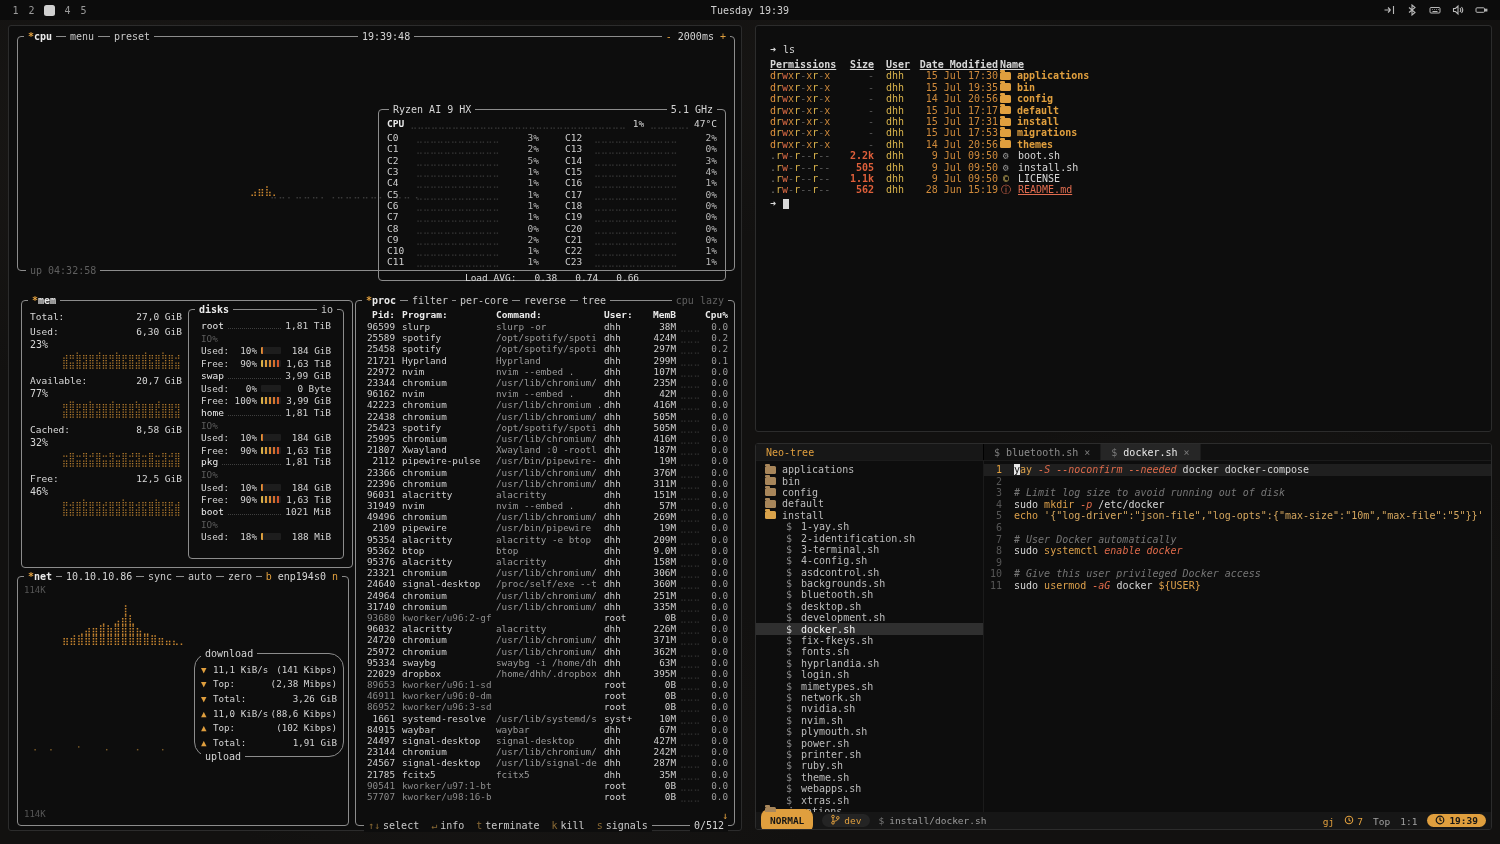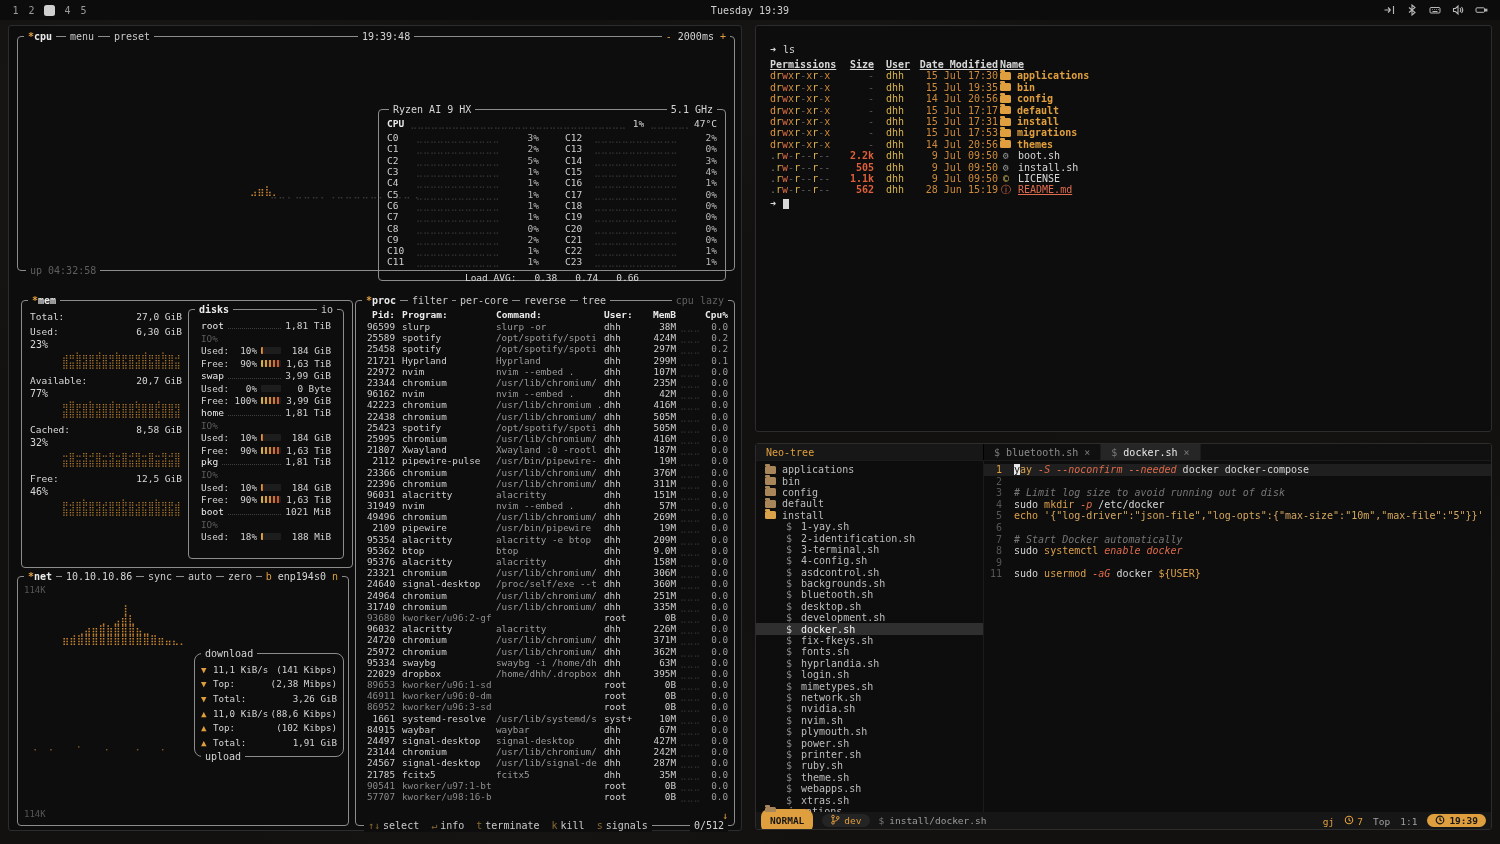--- a/index.html
+++ b/index.html
@@ -66,21 +66,21 @@
 .dp{width:26px;text-align:right;color:#d4d4d4;margin-right:4px}
 .meter{flex:1;height:7px;background:#1d1d1d;border-radius:1px;overflow:hidden;margin-right:4px}
 .meter i{display:block;height:100%;background:linear-gradient(90deg,#d9b44a,#d9862f,#cf4f2a);-webkit-mask:repeating-linear-gradient(90deg,#000 0 2.5px,transparent 2.5px 4px);mask:repeating-linear-gradient(90deg,#000 0 2.5px,transparent 2.5px 4px)}
 .dv{width:46px;text-align:right;color:#d4d4d4}
 .dio{color:#5c5c5c}
 
 .net-box{left:8px;top:550px;width:332px;height:250px}
 .scale{position:absolute;color:#565656;font-size:9px}
 .net-spark{position:absolute;left:44px;top:28px;color:#ca8730;font-size:10px;line-height:10px;white-space:pre}
 .net-up-spark{position:absolute;left:12px;top:168px;color:#7a5a28;font-size:10px;letter-spacing:2px}
-.net-info{position:absolute;left:176px;top:76px;width:150px;height:104px;border:1px solid #8c8c8c;border-radius:8px;padding:8px 6px 0;background:#0d0d0d}
+.net-info{position:absolute;left:176px;top:76px;width:150px;height:104px;border:1px solid #8c8c8c;border-radius:15px;padding:8px 6px 0;background:#0d0d0d}
 .nrow{display:flex;align-items:center;height:14.6px;font-size:9.2px;color:#d4d4d4}
 .na{width:12px;color:#e09f3e}
 .nv2{margin-left:auto}
 
 .proc-box{left:346px;top:274px;width:380px;height:526px}
 .phead{display:flex;align-items:center;font-size:9.5px;height:13px;color:#eaeaea;margin-top:7px;padding:0 6px;font-weight:bold}
 .prows{padding:0 6px;overflow:hidden;height:488px}
 .prow{display:flex;align-items:center;height:11.2px;font-size:9.3px;color:#cfcfcf}
 .prow.dimrow .c-prog,.prow.dimrow .c-pid{color:#8a8a8a}
 .c-pid{width:40px;text-align:right;padding-right:7px;flex-shrink:0}
@@ -1448,33 +1448,37 @@
           <span class="ecode"><span class="t-cmd">echo </span><span class="t-str">'{"log-driver":"json-file","log-opts":{"max-size":"10m","max-file":"5"}}'</span><span class="t-fg"> | </span></span>
         </div>
 
         <div class="eline">
           <span class="gutter">6</span>
           <span class="ecode"></span>
         </div>
 
         <div class="eline">
           <span class="gutter">7</span>
-          <span class="ecode"><span class="t-com"># Start Docker automatically</span></span>
+          <span class="ecode"><span class="t-com"># User Docker automatically</span></span>
         </div>
 
         <div class="eline">
           <span class="gutter">8</span>
           <span class="ecode"><span class="t-fg">sudo </span><span class="t-cmd">systemctl </span><span class="t-flag">enable docker</span></span>
         </div>
 
         <div class="eline">
           <span class="gutter">9</span>
           <span class="ecode"></span>
         </div>
 
+        <div class="eline">
+          <span class="gutter">10</span>
+          <span class="ecode"><span class="t-com"># Give this user privileged Docker access</span></span>
+        </div>
 
         <div class="eline">
           <span class="gutter">11</span>
           <span class="ecode"><span class="t-fg">sudo </span><span class="t-cmd">usermod </span><span class="t-flag">-aG </span><span class="t-fg">docker </span><span class="t-var">${USER}</span></span>
         </div>
       </div>
   </div>
   <div class="nv-status">
     <span class="mode-pill">NORMAL</span>
     <span class="branch-seg">

